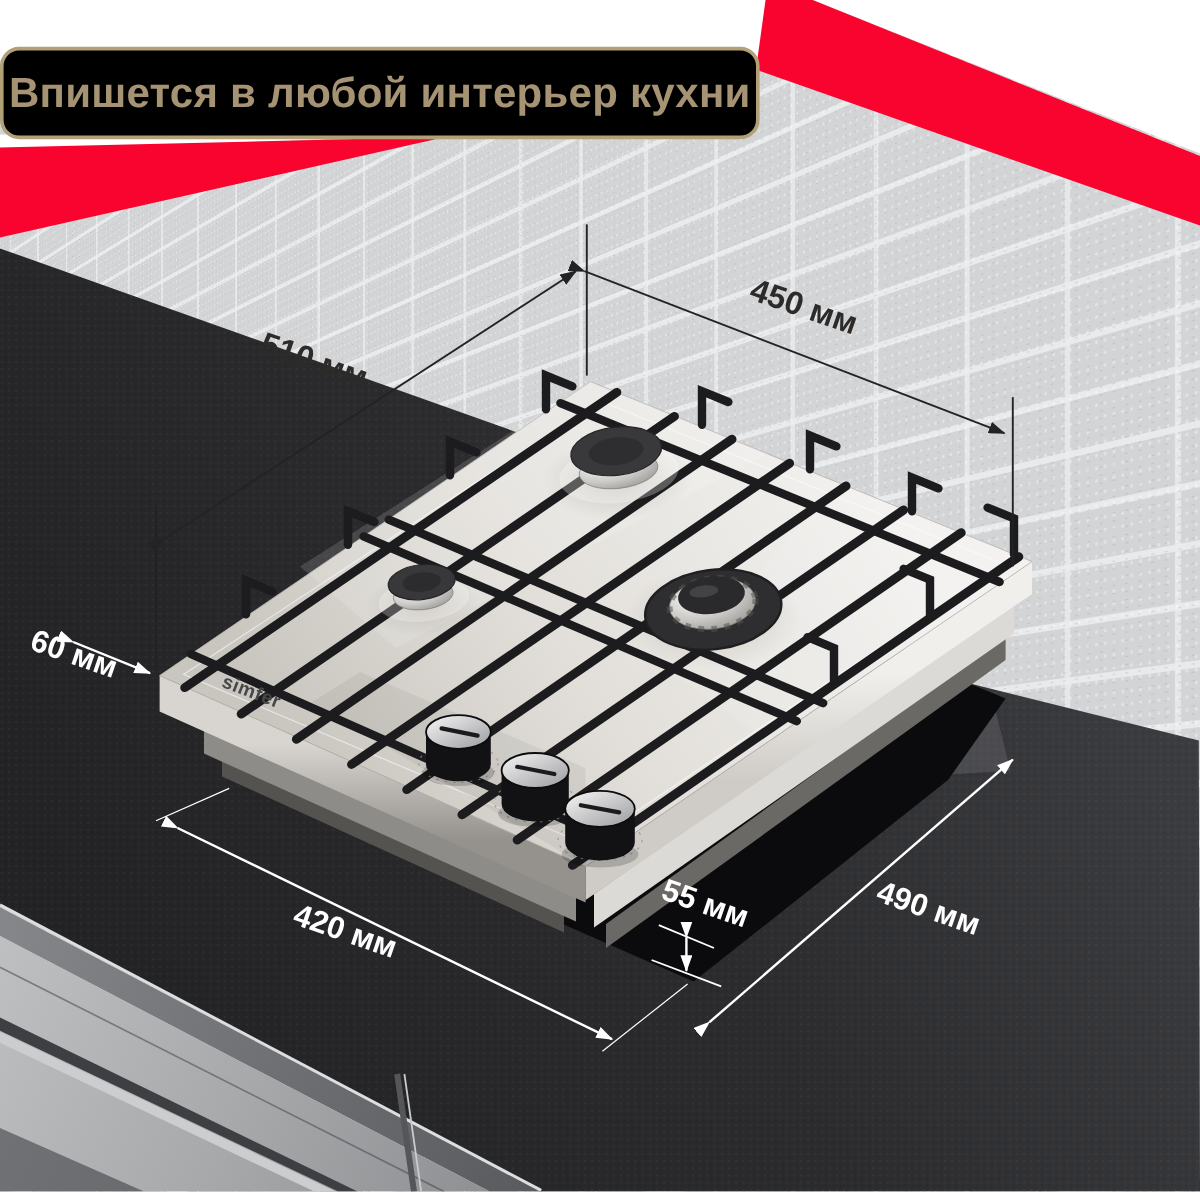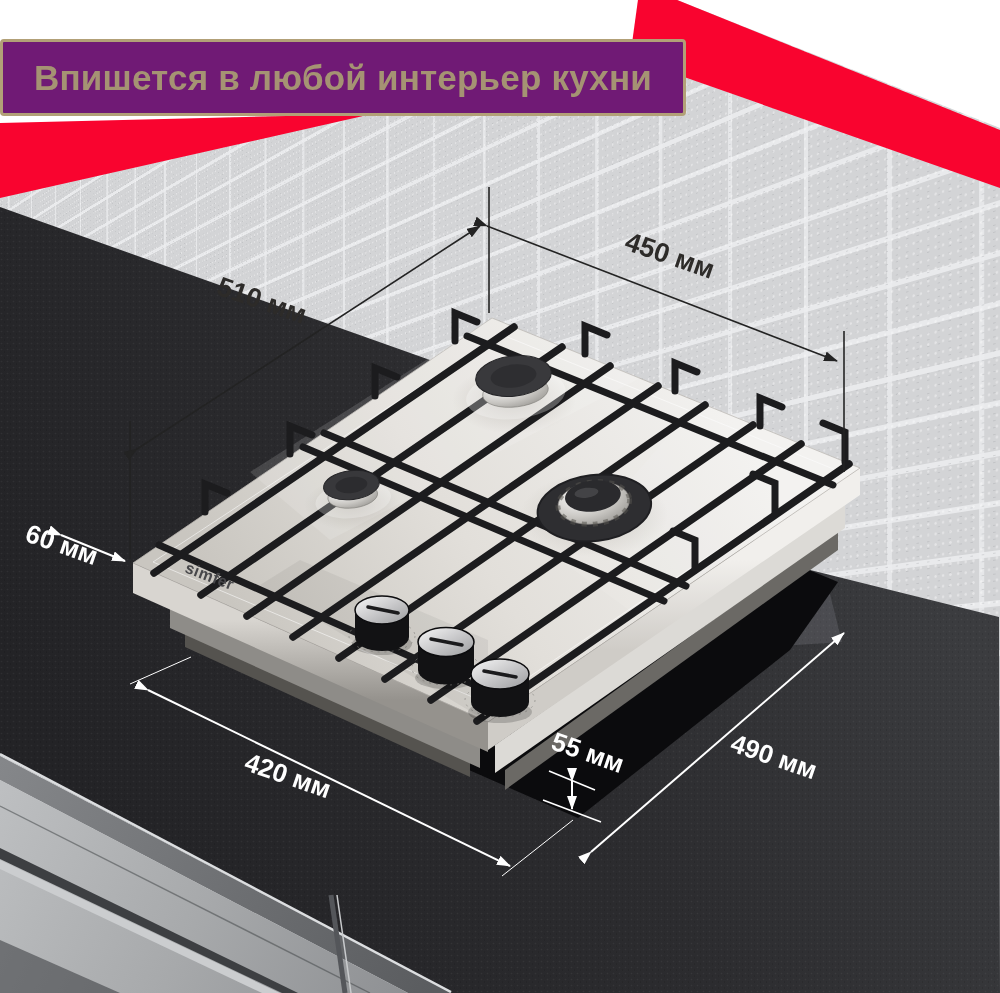--- a/index.html
+++ b/index.html
@@ -12,22 +12,22 @@
       radial-gradient(rgba(255,255,255,.38) 1px, transparent 1.5px),
       radial-gradient(rgba(158,160,165,.32) 1px, transparent 1.5px),
       repeating-linear-gradient(90deg, rgba(236,237,239,.75) 0 6px, rgba(236,237,239,0) 6px 112px),
       repeating-linear-gradient(180deg, #e9eaec 0 6px, #d3d4d6 6px 50px);
     background-size:9px 11px,13px 7px,auto,auto;
     transform-origin:100% 50%;
     transform:perspective(1000px) rotateY(-28deg);
   }
   .overlay{position:absolute;left:0;top:0;width:1000px;height:993px;}
   .badge{
-    position:absolute;left:0;top:39px;width:686px;height:77px;box-sizing:border-box;
-    background:#701a75;border:3px solid var(--badge-border,#b2a077);border-radius:4px;
+    position:absolute;left:0;top:39px;width:633px;height:77px;box-sizing:border-box;
+    background:#000000;border:3px solid var(--badge-border,#b2a077);border-radius:16px;
     display:flex;align-items:center;justify-content:center;
   }
   .badge span{font-size:35px;font-weight:700;color:var(--badge-text,#a59373);letter-spacing:.2px;white-space:nowrap;}
   text{font-family:"Liberation Sans",sans-serif;}
   .dim-dark{fill:#2d2b29;font-weight:700;font-size:27px;}
   .dim-light{fill:#ffffff;font-weight:700;font-size:26px;}
   .logo{fill:#47474a;font-weight:700;font-size:16px;letter-spacing:.5px;}
 </style>
 </head>
 <body>

